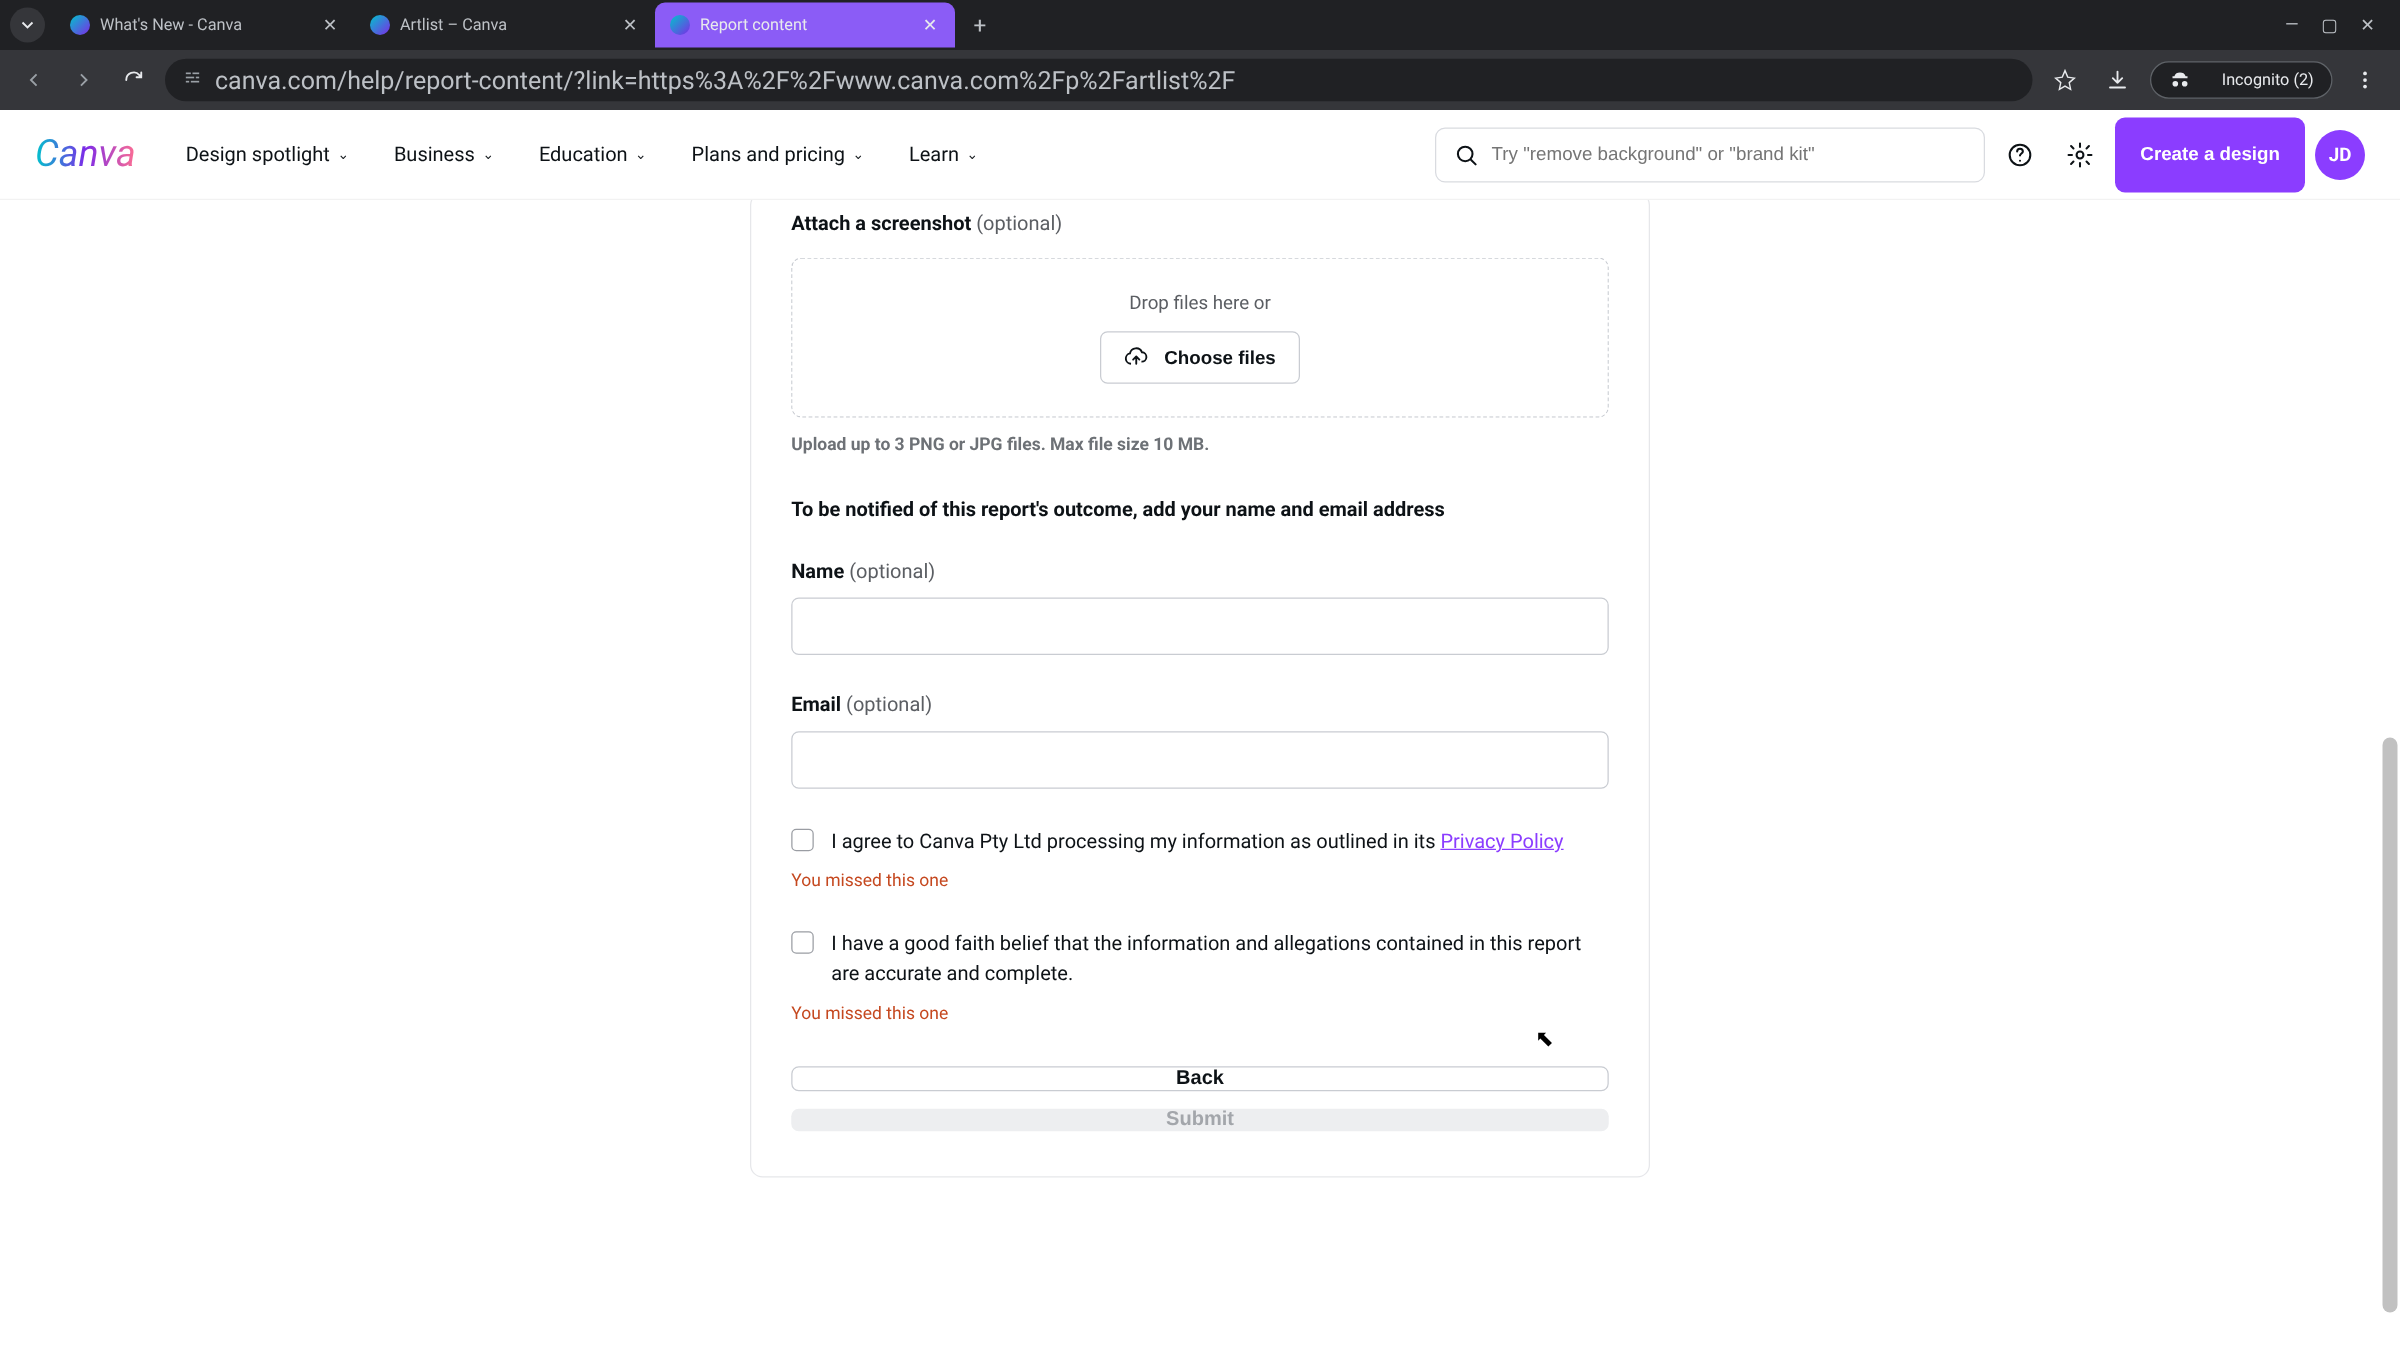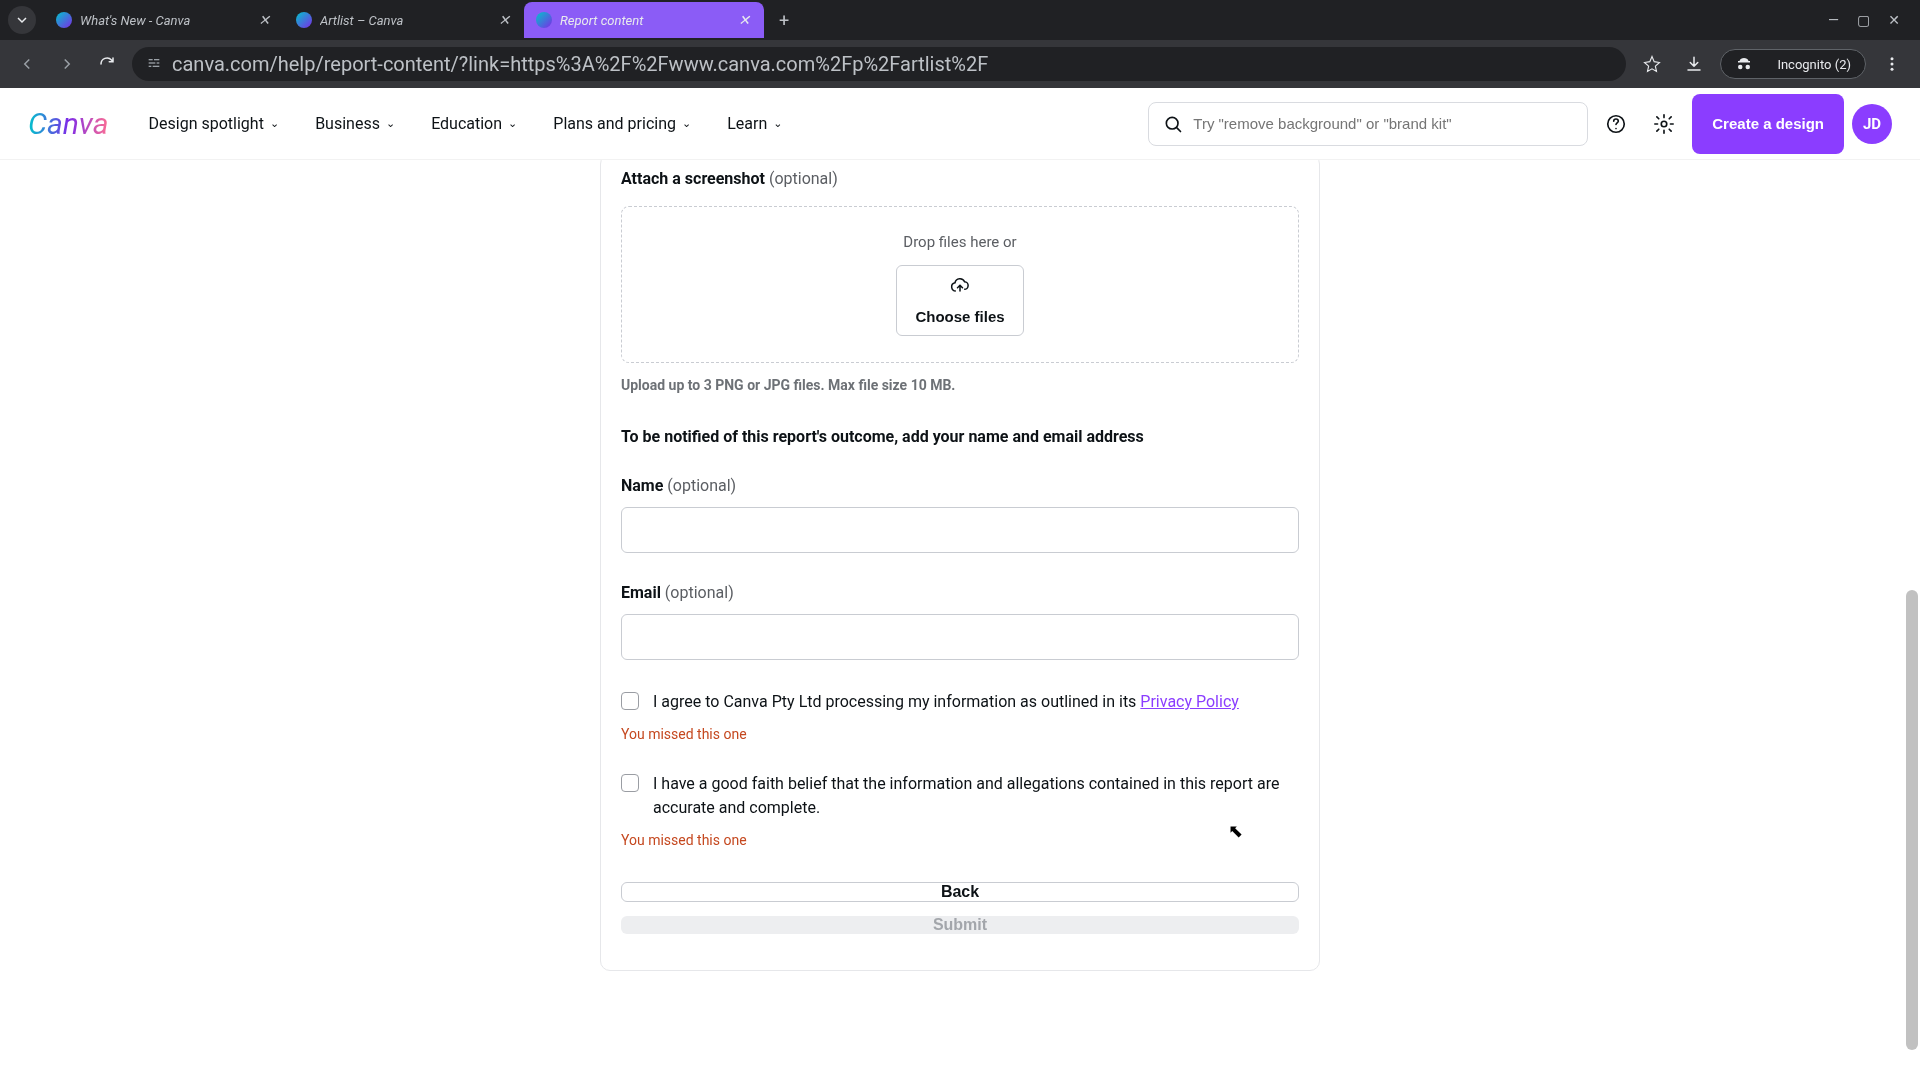--- a/index.html
+++ b/index.html
@@ -2,21 +2,21 @@
 <html><head>
   <meta charset="utf-8">
   <style>
     * { margin: 0; padding: 0; box-sizing: border-box; }
     body { font-family: -apple-system, BlinkMacSystemFont, "Segoe UI", Roboto, sans-serif; background: #fff; width: 1920px; height: 1080px; overflow: hidden; position: relative; }
     
     
     .browser-chrome { background: #202124; color: #e8eaed; }
     .tab-strip { display: flex; align-items: center; height: 40px; padding: 0 8px; gap: 0; }
     .tab-dropdown { width: 28px; height: 28px; border-radius: 50%; background: #35363a; display: flex; align-items: center; justify-content: center; margin-right: 8px; cursor: pointer; }
-    .tab { display: flex; align-items: center; gap: 8px; padding: 0 12px; height: 36px; min-width: 240px; max-width: 280px; border-radius: 8px 8px 0 0; color: #bdc1c6; font-size: 13px; position: relative; cursor: pointer; font-style: italic; }
+    .tab { display: flex; align-items: center; gap: 8px; padding: 0 12px; height: 36px; min-width: 240px; max-width: 280px; border-radius: 8px 8px 0 0; color: #bdc1c6; font-size: 13px; position: relative; cursor: pointer; }
     .tab.active { background: #8b5cf6; color: #e8eaed; }
     .tab .favicon { width: 16px; height: 16px; border-radius: 50%; background: linear-gradient(135deg,#00c4cc,#7d2ae8); flex-shrink: 0; }
     .tab .title { flex: 1; white-space: nowrap; overflow: hidden; text-overflow: ellipsis; }
     .tab .close { width: 16px; height: 16px; display: flex; align-items: center; justify-content: center; font-size: 14px; cursor: pointer; }
     .new-tab { width: 28px; height: 28px; display: flex; align-items: center; justify-content: center; color: #bdc1c6; font-size: 18px; margin-left: 6px; cursor: pointer; }
     .window-controls { margin-left: auto; display: flex; gap: 18px; padding-right: 12px; color: #bdc1c6; }
     .window-controls span { cursor: pointer; font-size: 14px; }
     
     .toolbar { display: flex; align-items: center; height: 48px; padding: 0 12px; gap: 10px; background: #35363a; }
     .nav-btn { width: 30px; height: 30px; display: flex; align-items: center; justify-content: center; color: #9aa0a6; cursor: pointer; border-radius: 50%; }
@@ -34,29 +34,29 @@
     .spacer { flex: 1; }
     .search-box { display: flex; align-items: center; gap: 10px; width: 440px; height: 44px; border: 1px solid #d9dbe0; border-radius: 8px; padding: 0 14px; color: #6d7176; }
     .search-box input { border: none; outline: none; flex: 1; font-size: 15px; color: #0d1216; background: transparent; }
     .hdr-icon { width: 40px; height: 40px; display: flex; align-items: center; justify-content: center; color: #0d1216; cursor: pointer; border-radius: 50%; }
     .create-btn { background: #8b3dff; color: #fff; border: none; border-radius: 8px; padding: 0 20px; height: 60px; font-size: 15px; font-weight: 600; cursor: pointer; }
     .avatar { width: 40px; height: 40px; border-radius: 50%; background: #8b3dff; color: #fff; display: flex; align-items: center; justify-content: center; font-weight: 700; font-size: 15px; cursor: pointer; }
     
     
     .viewport { height: calc(1080px - 40px - 48px - 72px); overflow-y: auto; position: relative; }
     .scrollbar-thumb { position: absolute; right: 2px; width: 12px; background: #c1c1c1; border-radius: 6px; }
-    .content-card { width: 720px; margin: 0 auto; background: #fff; border: 1px solid #e6e7ea; border-radius: 10px; padding: 0 20px 36px; margin-top: -6px; }
+    .content-card { width: 720px; margin: 0 auto; background: #fff; border: 1px solid #e6e7ea; border-radius: 10px; padding: 0 32px 36px; margin-top: -6px; }
     
     .section-label { font-size: 16px; color: #0d1216; margin-top: 14px; }
     .section-label b { font-weight: 700; }
     .optional { font-weight: 400; color: #5b5e63; }
     
     .dropzone { border: 1px dashed #c9ccd2; border-radius: 8px; margin-top: 18px; padding: 26px; text-align: center; }
     .dz-text { color: #5b5e63; font-size: 15px; margin-bottom: 14px; }
-    .choose-btn { display: inline-flex; align-items: center; gap: 12px; border: 1px solid #c9ccd2; background: #fff; border-radius: 6px; padding: 10px 18px; font-size: 15px; font-weight: 600; color: #0d1216; cursor: pointer; flex-direction: column; }
+    .choose-btn { display: inline-flex; align-items: center; gap: 12px; border: 1px solid #c9ccd2; background: #fff; border-radius: 6px; padding: 10px 18px; font-size: 15px; font-weight: 600; color: #0d1216; cursor: pointer; }
     .hint { font-size: 14px; color: #6d7176; margin-top: 14px; font-weight: bold; }
     
     .heading { font-weight: 700; font-size: 16px; color: #0d1216; margin-top: 34px; }
     
     .field-label { font-size: 16px; color: #0d1216; margin-top: 30px; display: block; }
     .text-input { width: 100%; height: 46px; border: 1px solid #c9ccd2; border-radius: 6px; margin-top: 12px; padding: 0 14px; font-size: 15px; outline: none; }
     
     .check-row { display: flex; gap: 14px; margin-top: 30px; align-items: flex-start; }
     .checkbox { width: 18px; height: 18px; border: 1.5px solid #9a9da3; border-radius: 4px; flex-shrink: 0; margin-top: 2px; cursor: pointer; background: #fff; }
     .check-text { font-size: 16px; color: #0d1216; line-height: 1.5; }

